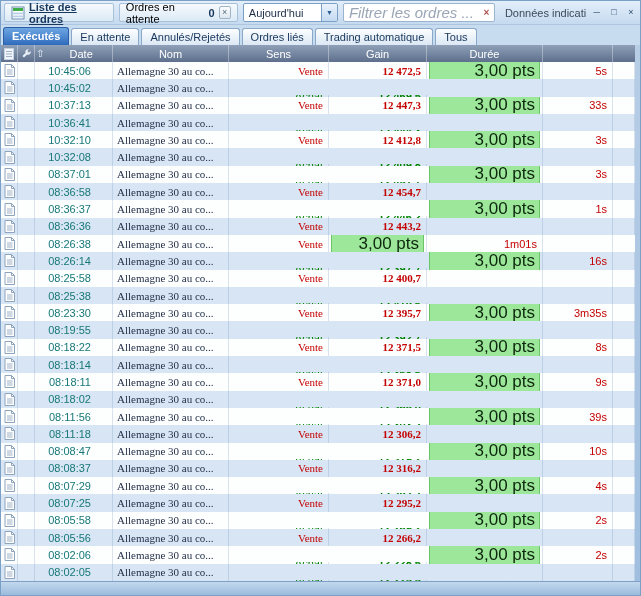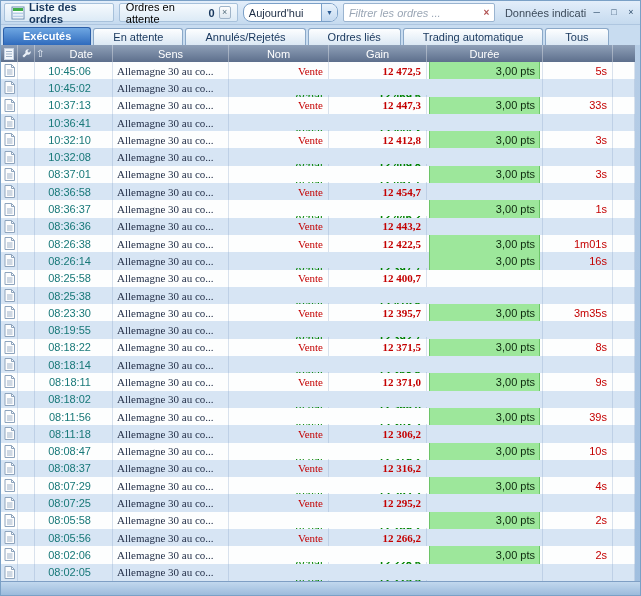--- a/index.html
+++ b/index.html
@@ -24,51 +24,51 @@
     padding:0 3px;
     background:linear-gradient(#e3eefa,#c5daef);
     border-bottom:1px solid #aec6e0;
   }
   .tool-section {
     height:19px; display:flex; align-items:center; gap:4px;
     padding:0 6px;
     border:1px solid #a7c1db; border-radius:2px;
     background:linear-gradient(#f6fafd,#dcEAf6);
   }
-  .title-text { font-weight:bold; color:#16365c; }
+  .title-text { font-weight:bold; color:#16365c;text-decoration:underline; }
   .count { font-weight:bold; color:#16365c; }
   .xbtn {
     width:13px; height:13px; line-height:11px; text-align:center;
     font-size:9px; color:#56707f;
     border:1px solid #9fb4c9; border-radius:2px;
     background:linear-gradient(#fdfdfd,#dde7f0);
     cursor:default;
   }
   .combo {
     height:19px; width:102px;
     display:flex; align-items:center;
-    border:1px solid #7ba0c8; background:#fff; border-radius:8px;
+    border:1px solid #7ba0c8; background:#fff; border-radius:2px;
     overflow:hidden;
   }
   .combo-text { flex:1; padding-left:5px; color:#1c2c44; white-space:nowrap; }
   .combo-btn {
     width:16px; height:100%;
     display:flex; align-items:center; justify-content:center;
     font-size:7px; color:#2c5c94;
     border-left:1px solid #7ba0c8;
     background:linear-gradient(#eaf3fc,#c3d9f0);
   }
   .filter {
     height:19px; width:152px;
     display:flex; align-items:center;
     border:1px solid #9ab4d0; background:#fff; border-radius:2px;
   }
   .filter input {
     flex:1; min-width:0; border:none; outline:none;
-    font-family:inherit; font-size:11px; padding:0 0 0 5px;
+    font-family:inherit; font-size:15px; padding:0 0 0 5px;
     color:#333; background:transparent;
   }
   .filter input::placeholder { color:#9aa6b5; font-style:italic; }
   .filter-x {
     width:15px; text-align:center; font-size:10px; font-weight:bold;
     color:#b05050; cursor:default;
   }
   .spacer { flex:1; }
   .indicative { color:#3c4a5a; white-space:nowrap; overflow:hidden; max-width:96px; }
   .winbtn {
@@ -77,21 +77,21 @@
   }
   
   .tabs {
     height:20px; flex:0 0 20px;
     display:flex; align-items:flex-end; gap:2px;
     padding:2px 0 0 2px;
     background:#c8dcf0;
   }
   .tab {
     height:17px; line-height:16px;
-    padding:0 19px;
+    padding:0 8px;
     border:1px solid #8aa8c8; border-bottom:none;
     border-radius:3px 3px 0 0;
     background:linear-gradient(#fdfeff,#dbe8f4);
     color:#17365c; white-space:nowrap; cursor:default;text-align:right;
   }
   .tab.active {
     height:18px; line-height:17px;
     background:linear-gradient(#6ea6e2,#2f6bbd);
     border-color:#2c5fa8;
     color:#fff; font-weight:bold;
@@ -130,21 +130,21 @@
   .c-nom  { padding-left:4px; color:#243049;font-family:Liberation Serif, serif; }
   .c-sens { justify-content:flex-end; padding-right:5px; }
   .c-prix { justify-content:flex-end; padding-right:5px; font-weight:bold; }
   .c-duree{ justify-content:flex-end; padding-right:5px; color:#c40000; }
   .sell { color:#c40000;font-family:Liberation Serif, serif; }
   .buy  { color:#008200;margin-top:16px; }
   .gain-chip {
     flex:1; margin:1px 2px;
     background:#9de79b; border:1px solid #6cc468; border-radius:6px;
     text-align:right; padding:16px 4px;
-    color:#0d280d; line-height:12px; font-size:11px;
+    color:#0d280d; line-height:12px; font-size:17px;
   }
   .bottom-strip {
     flex:1;
     border-top:1px solid #7f9fc4;
     background:linear-gradient(#c2d8ee,#9cbbdc);
   }
   svg { display:block; }
 </style>
 </head>
 <body>
@@ -214,24 +214,24 @@
           <svg width="12" height="12" viewBox="0 0 12 12">
             <path d="M10.6 3.0a2.7 2.7 0 0 1-3.5 3.5L4.0 9.6 2.4 8.0 5.5 4.9a2.7 2.7 0 0 1 3.5-3.5L7.3 3.1l1.6 1.6z" fill="#e8eef6"></path>
           </svg>
         </span>
       </div>
       <div class="hcell h-date">
         <span class="sort-arrow">⇧</span>
         <span class="label">Date</span>
       </div>
       <div class="hcell">
-        <span>Sens</span>
+        <span>Nom</span>
       </div>
       <div class="hcell">
-        <span>Nom</span>
+        <span>Sens</span>
       </div>
       <div class="hcell">
         <span>Gain</span>
       </div>
       <div class="hcell">
         <span>Durée</span>
       </div>
       <div class="hcell"></div>
     </div>
     <div>
@@ -442,21 +442,20 @@
               <path d="M7.5 0.5 V3.5 H10.5" fill="none" stroke="#8ea4bd"></path>
               <line x1="3" y1="6" x2="8.5" y2="6" stroke="#9fb2c8"></line>
               <line x1="3" y1="8" x2="8.5" y2="8" stroke="#9fb2c8"></line>
               <line x1="3" y1="10" x2="8.5" y2="10" stroke="#9fb2c8"></line>
             </svg>
           </div>
           <div class="cell"></div>
           <div class="cell c-date">08:26:38</div>
           <div class="cell c-nom">Allemagne 30 au co...</div>
           <div class="cell c-sens sell">Vente</div>
-          <div class="cell c-prix sell">12 422,5</div>
           <div class="cell c-gain">
             <span class="gain-chip">3,00 pts</span>
           </div>
           <div class="cell c-duree">1m01s</div>
           <div class="cell"></div>
         </div>
         <div class="grid row even">
           <div class="cell c-icon">
             <svg width="11" height="13" viewBox="0 0 11 13">
               <path d="M1 0.5 H7.5 L10.5 3.5 V12.5 H1 Z" fill="#fdfdfd" stroke="#8ea4bd"></path>

